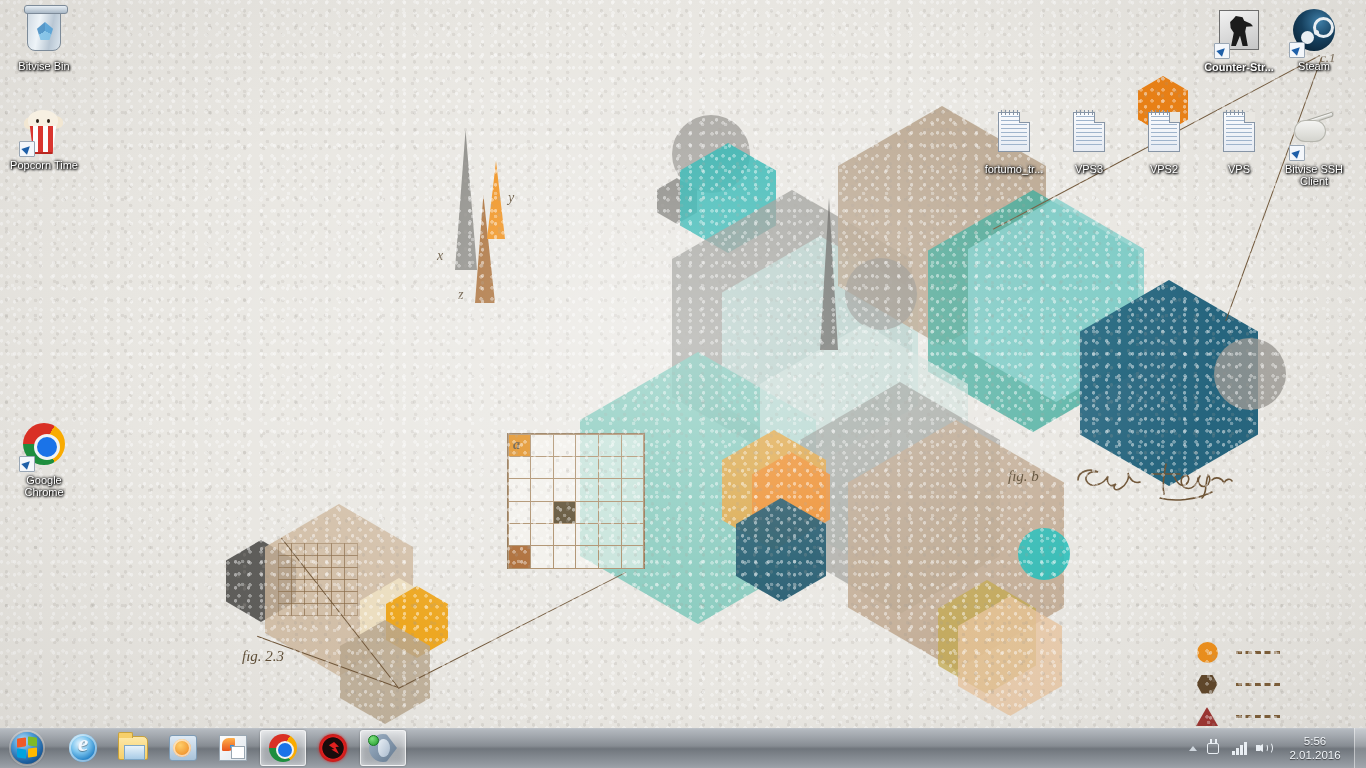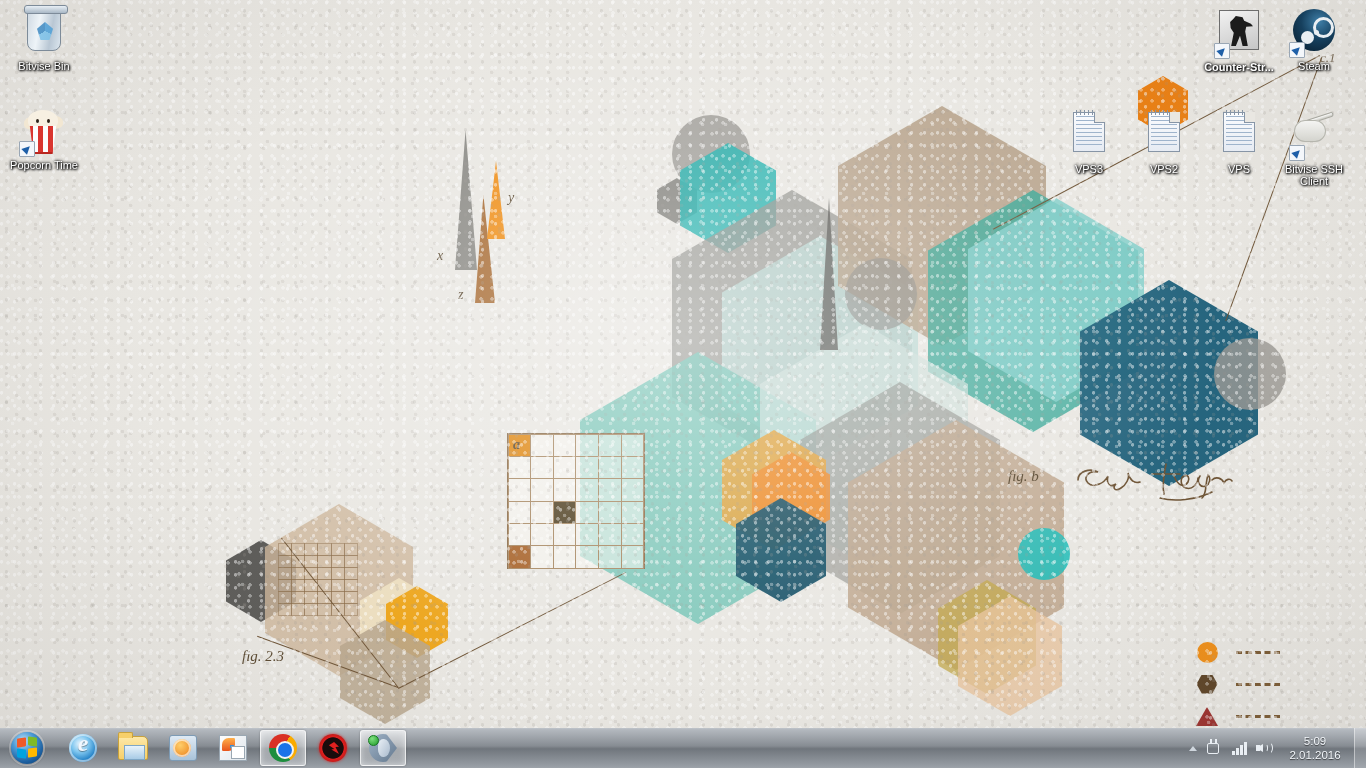--- a/index.html
+++ b/index.html
@@ -663,21 +663,37 @@
         <div class="eye" style="left:27px;"></div>
         <div class="box"></div>
       </div>
       <span class="shortcut-arrow"></span>
     </div>
     <div class="lbl">Popcorn Time</div>
   </div>
 
 
 
-
+  <div class="icon" style="left:6px;top:420px;">
+    <div class="glyph">
+      <div class="ic-chrome"></div>
+      <span class="shortcut-arrow"></span>
+    </div>
+    <div class="lbl">Google Chrome</div>
+  </div>
+
+  <div class="icon" style="left:976px;top:108px;">
+    <div class="glyph">
+      <div class="ic-doc">
+          <span class="rings"></span>
+          <span class="tear"></span>
+        </div>
+    </div>
+    <div class="lbl">fortumo_tr...</div>
+  </div>
 
   <div class="icon" style="left:1051px;top:108px;">
     <div class="glyph">
       <div class="ic-doc">
           <span class="rings"></span>
           <span class="tear"></span>
         </div>
     </div>
     <div class="lbl">VPS3</div>
   </div>
@@ -798,21 +814,21 @@
       <div class="tray-ic">
         <span class="tr-vol">
           <span class="sp2"></span>
             <span class="sp"></span>
           <span class="a1"></span>
             <span class="a2"></span>
         </span>
       </div>
 
       <div id="clock">
-        <span>5:09</span>
+        <span>5:56</span>
         <span>2.01.2016</span>
       </div>
 
       <div id="showdesktop"></div>
     </div>
   </div>
 
 </div>
 
 </body></html>

